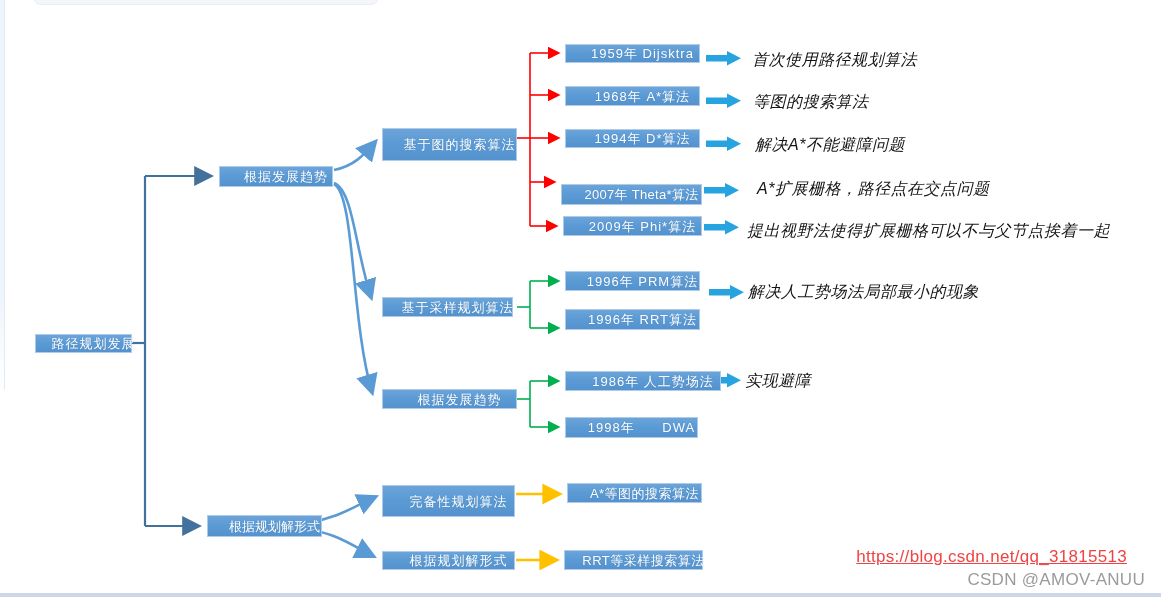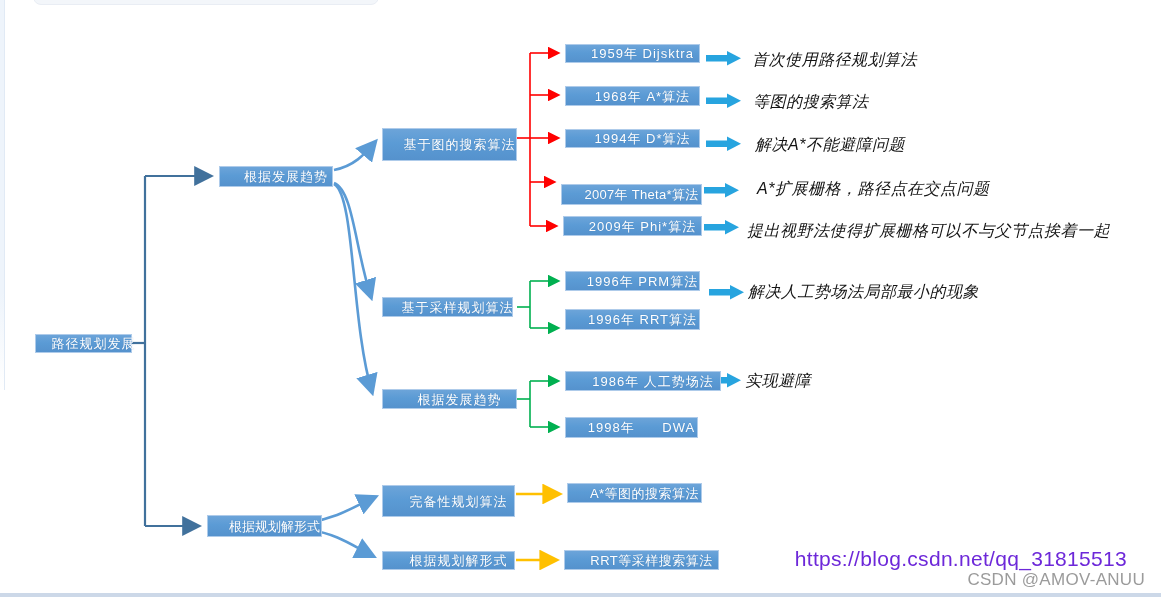--- a/index.html
+++ b/index.html
@@ -15,21 +15,21 @@
     display:flex;align-items:center;justify-content:center;
     background:linear-gradient(180deg,#6ca4d9 0%,#5b9bd5 45%,#5592cd 100%);
     border:1px solid #aecbea;
     color:#ffffff;font-size:13px;letter-spacing:1px;line-height:1;
     white-space:nowrap;text-shadow:0 0 1px rgba(40,80,130,.35);padding-left:20px;
   }
   .note{
     position:absolute;font-size:16px;color:#141414;letter-spacing:.5px;
     line-height:1.2;white-space:nowrap;font-style:italic;
   }
-  .wm-url{position:absolute;font-size:21px;color:#6d28d9;letter-spacing:.3px;white-space:nowrap;}
+  .wm-url{position:absolute;font-size:17px;color:#ef4444;letter-spacing:.3px;white-space:nowrap;text-decoration:underline;}
   .wm-handle{position:absolute;font-size:17px;color:#9b9b9b;letter-spacing:.3px;white-space:nowrap;}
   .left-strip{
     position:absolute;left:0;top:0;width:4px;height:390px;
     background:linear-gradient(180deg,#eef4fb 75%,rgba(238,244,251,0));
     border-right:1px solid #e1eaf5;
   }
   .top-artifact{
     position:absolute;left:33px;top:-12px;width:344px;height:15px;
     border-radius:8px;background:#f3f6fa;border:1px solid #e9edf4;
   }
@@ -152,21 +152,21 @@
   <div class="node" style="left:565px;top:44px;width:135px;height:19px">1959年 Dijsktra</div>
   <div class="node" style="left:565px;top:86px;width:135px;height:20px">1968年 A*算法</div>
   <div class="node" style="left:565px;top:129px;width:135px;height:19px">1994年 D*算法</div>
   <div class="node" style="left:561px;top:184px;width:141px;height:21px;letter-spacing:.3px">2007年 Theta*算法</div>
   <div class="node" style="left:563px;top:216px;width:139px;height:20px">2009年 Phi*算法</div>
   <div class="node" style="left:565px;top:271px;width:135px;height:20px">1996年 PRM算法</div>
   <div class="node" style="left:565px;top:309px;width:135px;height:21px">1996年 RRT算法</div>
   <div class="node" style="left:565px;top:371px;width:156px;height:20px">1986年 人工势场法</div>
   <div class="node" style="left:565px;top:417px;width:133px;height:21px">1998年&nbsp;&nbsp;&nbsp;&nbsp;&nbsp;&nbsp;DWA</div>
   <div class="node" style="left:567px;top:483px;width:135px;height:20px;letter-spacing:.5px">A*等图的搜索算法</div>
-  <div class="node" style="left:564px;top:550px;width:155px;height:20px;letter-spacing:.5px">RRT等采样搜索算法</div>
+  <div class="node" style="left:564px;top:550px;width:139px;height:20px;letter-spacing:.5px">RRT等采样搜索算法</div>
 
   <div class="note" style="left:752px;top:50px">首次使用路径规划算法</div>
   <div class="note" style="left:753px;top:92px">等图的搜索算法</div>
   <div class="note" style="left:757px;top:179px">A*扩展栅格，路径点在交点问题</div>
   <div class="note" style="left:755px;top:135px">解决A*不能避障问题</div>
   <div class="note" style="left:747px;top:221px">提出视野法使得扩展栅格可以不与父节点挨着一起</div>
   <div class="note" style="left:748px;top:282px">解决人工势场法局部最小的现象</div>
   <div class="note" style="left:745px;top:371px">实现避障</div>
 
   <div class="wm-url" style="right:34px;top:547px">https://blog.csdn.net/qq_31815513</div>

